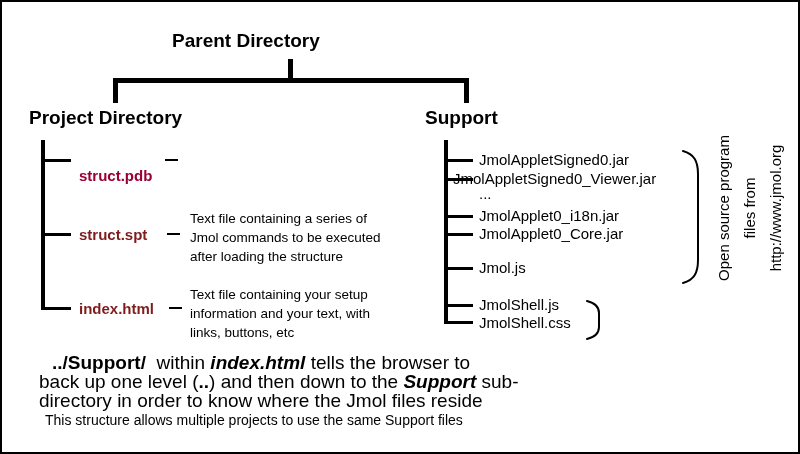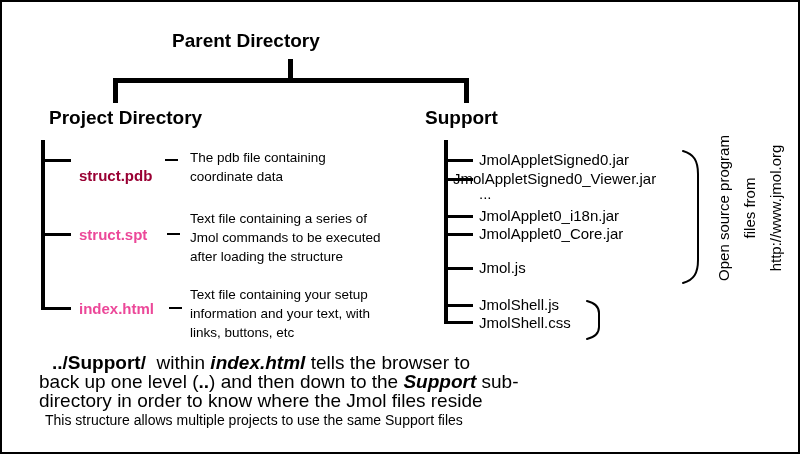--- a/index.html
+++ b/index.html
@@ -11,21 +11,21 @@
     box-sizing:border-box;
     font-family:"Liberation Sans", sans-serif;
     color:#000;
     overflow:hidden;
   }
   .abs{position:absolute;}
   .ln{position:absolute;background:#000;}
   .heading{font-size:19px;font-weight:bold;white-space:nowrap;}
   .filename{font-size:15px;font-weight:bold;white-space:nowrap;}
   .c-pdb{color:#990033;}
-  .c-navy{color:#ec4899;}
+  .c-navy{color:#7f1d1d;}
   .desc{font-size:13.5px;line-height:19px;white-space:pre-line;}
   .rfile{font-size:15px;white-space:nowrap;}
   .rot-label{
     width:160px;height:78px;
     transform:rotate(-90deg);
     transform-origin:50% 50%;
     text-align:center;
     font-size:15px;line-height:26px;
     white-space:pre-line;
   }
@@ -43,33 +43,31 @@
 
 <div id="canvas">
 
   <div class="abs heading" style="left:170px;top:28px;width:240px;">Parent Directory</div>
 
   <div class="ln" style="left:286px;top:57px;width:5px;height:20px;"></div>
   <div class="ln" style="left:111px;top:76px;width:356px;height:5px;"></div>
   <div class="ln" style="left:111px;top:76px;width:5px;height:25px;"></div>
   <div class="ln" style="left:462px;top:76px;width:5px;height:25px;"></div>
 
-  <div class="abs heading" style="left:27px;top:105px;margin-left:20px;">Project Directory</div>
+  <div class="abs heading" style="left:27px;top:105px;">Project Directory</div>
 
   <div class="abs heading" style="left:423px;top:105px;">Support</div>
 
   <div class="ln" style="left:39px;top:138px;width:4px;height:170px;"></div>
   <div class="ln" style="left:39px;top:157px;width:30px;height:3px;"></div>
   <div class="ln" style="left:39px;top:231px;width:30px;height:3px;"></div>
   <div class="ln" style="left:39px;top:305px;width:30px;height:3px;"></div>
 
   <div class="abs filename c-pdb" style="left:77px;top:165px;">struct.pdb</div>
   <div class="ln" style="left:163px;top:157px;width:13px;height:2px;"></div>
-  <div class="abs desc" style="left:188px;top:146px;">The pdb file containing
-coordinate data</div>
 
   <div class="abs filename c-navy" style="left:77px;top:224px;">struct.spt</div>
   <div class="ln" style="left:165px;top:231px;width:13px;height:2px;"></div>
   <div class="abs desc" style="left:188px;top:207px;">Text file containing a series of
 Jmol commands to be executed
 after loading the structure</div>
 
   <div class="abs filename c-navy" style="left:77px;top:298px;">index.html</div>
   <div class="ln" style="left:167px;top:305px;width:13px;height:2px;"></div>
   <div class="abs desc" style="left:188px;top:283px;">Text file containing your setup

